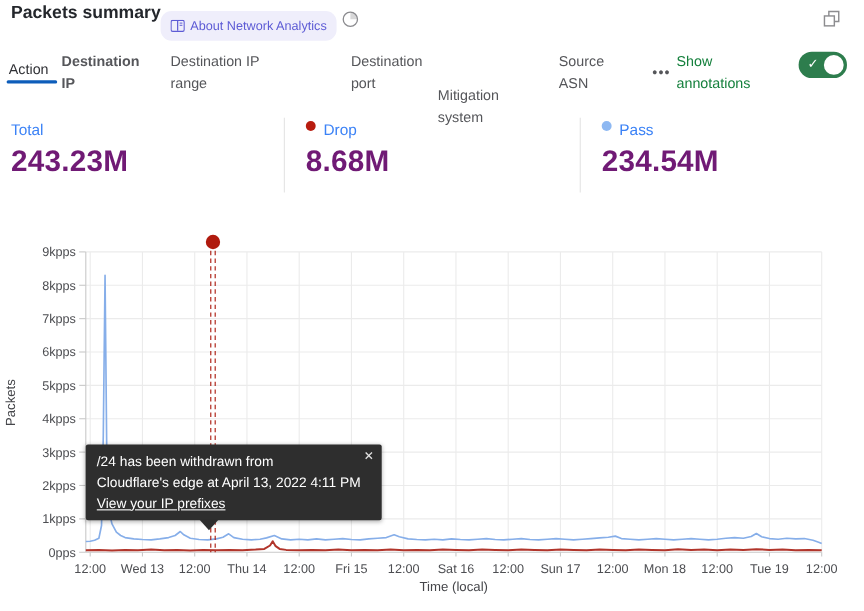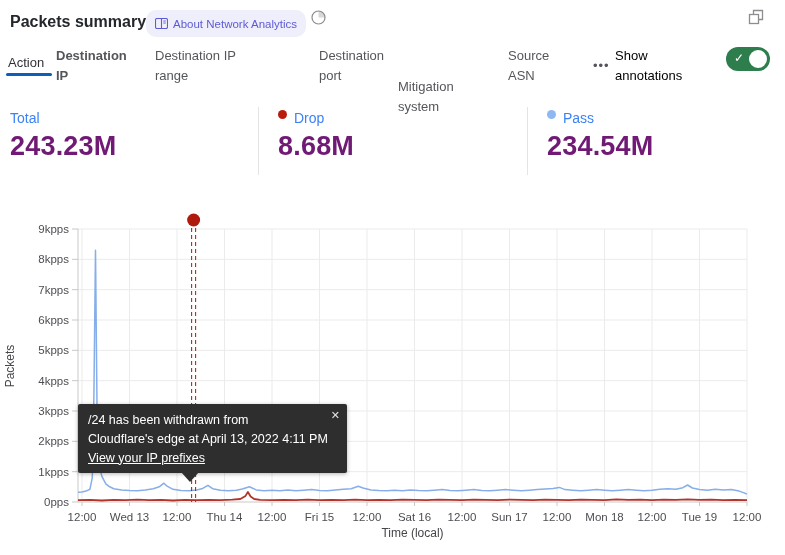--- a/index.html
+++ b/index.html
@@ -1,37 +1,37 @@
 <!DOCTYPE html>
 <html><head>
 <meta charset="utf-8">
 <style>
   * { margin:0; padding:0; box-sizing:border-box; }
   html,body { background:#fff; }
   body { font-family:"Liberation Sans", sans-serif; }
   #canvas { position:relative; width:785px; height:555px; background:#fff; overflow:hidden; }
 
   
-  .title { position:absolute; left:10px; top:13px; font-size:16px; font-weight:700; color:#24272c; }
+  .title { position:absolute; left:10px; top:3px; font-size:16px; font-weight:700; color:#24272c; }
   .badge { position:absolute; left:146px; top:10px; height:27px; display:flex; align-items:center; gap:5px;
            background:#efeefb; border-radius:10px; padding:12px 9px; color:#5d5bd5; font-size:11.5px; cursor:pointer; }
   .pie-icon { position:absolute; left:311px; top:10px; cursor:pointer; }
   .expand-icon { position:absolute; left:748px; top:9px; cursor:pointer; }
 
   
   .tab { position:absolute; top:46px; font-size:13px; line-height:20px; color:#55565a; cursor:pointer; }
   .tab-action { position:absolute; left:8px; top:55px; font-size:13px; color:#303136; cursor:pointer; }
   .tab-action .underline { position:absolute; left:-2px; top:18px; width:46px; height:3px; background:#0d5dba; border-radius:2px; }
   .tab-destip    { left:56px;  width:80px;font-weight:bold; }
   .tab-destrange { left:155px; width:102px; }
   .tab-destport  { left:287px; width:84px;margin-left:32px; }
   .tab-mitig     { left:398px; width:80px;margin-top:31px; }
   .tab-srcasn    { left:508px; width:60px; }
   .more-dots { position:absolute; left:593px; top:58px; font-size:13px; letter-spacing:1px; color:#55565a; cursor:pointer; }
-  .show-ann { position:absolute; left:615px; top:46px; width:92px; font-size:13px; line-height:20px; color:#000000; }
+  .show-ann { position:absolute; left:615px; top:46px; width:92px; font-size:13px; line-height:20px; color:#15803d; }
   .toggle { position:absolute; left:726px; top:47px; width:44px; height:24px; border-radius:12px; background:#2d7d4d; cursor:pointer; }
   .toggle .knob { position:absolute; right:3px; top:3px; width:18px; height:18px; border-radius:50%; background:#fff; }
   .toggle .check { position:absolute; left:8px; top:4px; color:#fff; font-size:12px; }
 
   
   .stat { position:absolute; top:110px; }
   .stat .lab-row { display:flex; gap:7px; font-size:14px; color:#3b82f6; }
   .stat .dot { width:9px; height:9px; border-radius:50%; }
   .stat .val { margin-top:5px; font-size:27px; font-weight:700; color:#701a75; letter-spacing:0.2px; }
   .stat-total { left:10px; }

